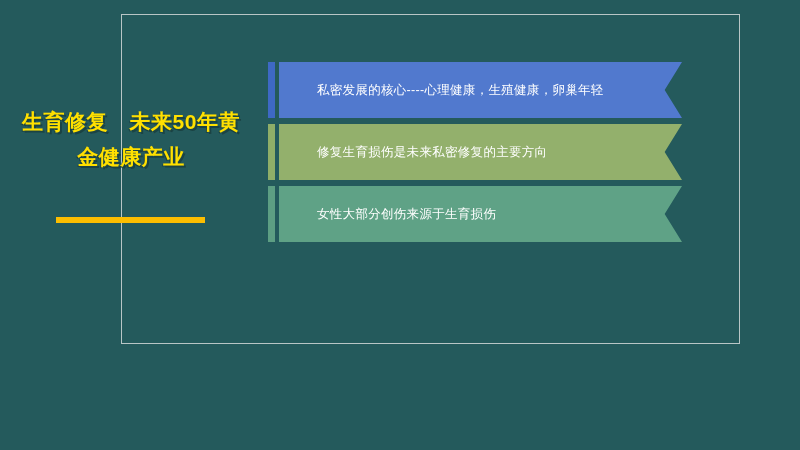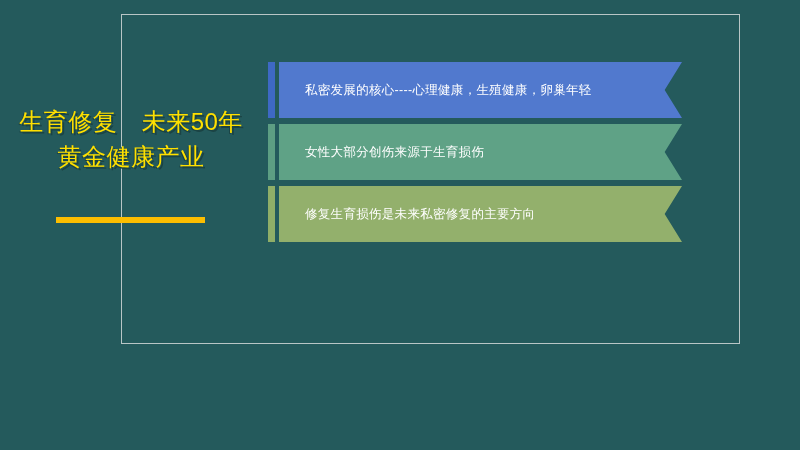--- a/index.html
+++ b/index.html
@@ -31,22 +31,22 @@
   
   #title-block {
     position: absolute;
     left: 18px;
     top: 104px;
     width: 226px;
     text-align: center;
   }
   #title-text {
     color: #ffe000;
-    font-size: 24px;
-    font-weight: normal;
+    font-size: 21px;
+    font-weight: bold;
     line-height: 35px;
     letter-spacing: 0.5px;
     text-shadow: 2px 2px 0 #1b4344, -1px 1px 0 #1b4344;
     white-space: pre-wrap;
   }
   #title-rule {
     position: absolute;
     left: 56px;
     top: 217px;
     width: 149px;
@@ -78,21 +78,21 @@
     left: 11px;
     top: 0;
     width: 403px;
     height: 56px;
     -webkit-clip-path: polygon(0 0, 100% 0, 95.7% 50%, 100% 100%, 0 100%);
     clip-path: polygon(0 0, 100% 0, 95.7% 50%, 100% 100%, 0 100%);
     display: flex;
     align-items: center;
   }
   .banner-label {
-    padding-left: 26px;
+    padding-left: 38px;
     padding-right: 44px;
     font-size: 12.5px;
     line-height: 17px;
     letter-spacing: 0.3px;
     white-space: nowrap;
   }
 </style>
 </head>
 <body>
 
@@ -108,28 +108,28 @@
   <div id="banners">
 
     <div class="banner-row">
       <div class="banner-tab" style="background: rgb(62, 105, 196);"></div>
       <div class="banner-body" style="background: rgb(81, 121, 206);">
         <div class="banner-label" style="color: rgb(255, 255, 255);">私密发展的核心----心理健康，生殖健康，卵巢年轻</div>
       </div>
     </div>
 
     <div class="banner-row">
-      <div class="banner-tab" style="background: rgb(93, 158, 131);"></div>
-      <div class="banner-body" style="background: rgb(95, 162, 134);">
-        <div class="banner-label" style="color: rgb(255, 255, 255);">女性大部分创伤来源于生育损伤</div>
+      <div class="banner-tab" style="background: rgb(143, 174, 104);"></div>
+      <div class="banner-body" style="background: rgb(147, 176, 108);">
+        <div class="banner-label" style="color: rgb(255, 255, 255);">修复生育损伤是未来私密修复的主要方向</div>
       </div>
     </div>
 
     <div class="banner-row">
-      <div class="banner-tab" style="background: rgb(143, 174, 104);"></div>
-      <div class="banner-body" style="background: rgb(147, 176, 108);">
-        <div class="banner-label" style="color: rgb(255, 255, 255);">修复生育损伤是未来私密修复的主要方向</div>
+      <div class="banner-tab" style="background: rgb(93, 158, 131);"></div>
+      <div class="banner-body" style="background: rgb(95, 162, 134);">
+        <div class="banner-label" style="color: rgb(255, 255, 255);">女性大部分创伤来源于生育损伤</div>
       </div>
     </div>
 
 
   </div>
 </div>
 
 </body></html>

